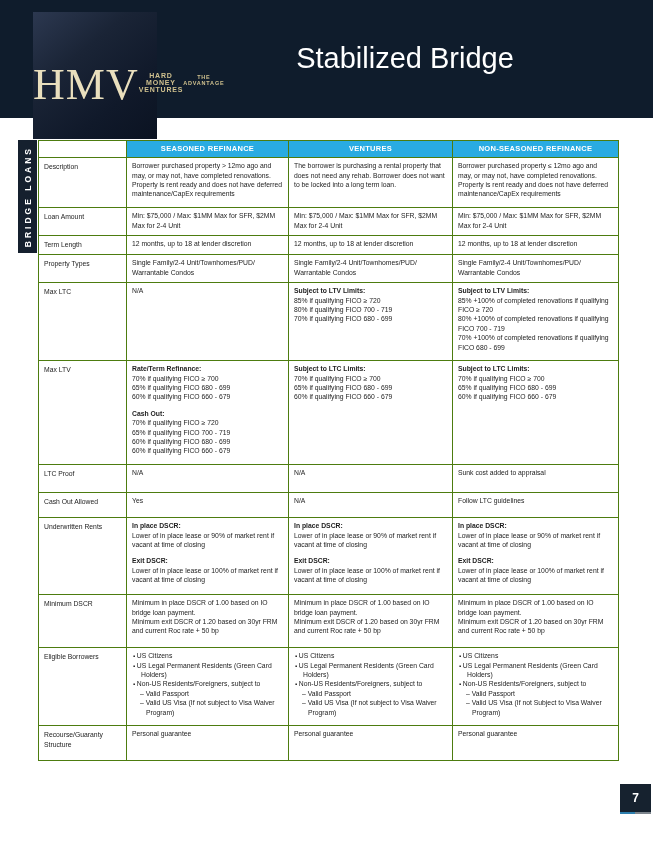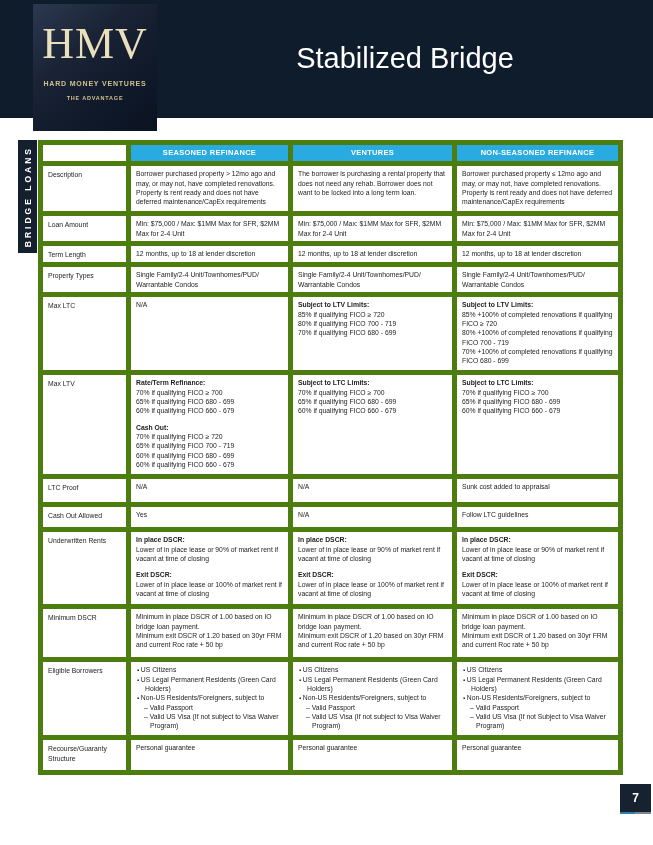--- a/index.html
+++ b/index.html
@@ -10,23 +10,23 @@
     position:relative;
     width:653px; height:845px;
     overflow:hidden;
   }
   
   .header-band {
     position:absolute; left:0; top:0; width:653px; height:118px;
     background:#0f1c2c;
   }
   .logo-tile {
-    position:absolute; left:33px; top:4px; width:124px; height:127px;
+    position:absolute; left:33px; top:12px; width:124px; height:127px;
     background:linear-gradient(140deg,#2c3850 0%,#1a2436 35%,#10192a 70%,#0b1322 100%);
-    display:flex; flex-direction:column; align-items:center; justify-content:flex-start;
+    display:flex; flex-direction:row; align-items:center; justify-content:flex-start;
     text-align:center; z-index:2;
   }
   .logo-acronym {
     margin-top:18px;
     font-family:"Liberation Serif", serif;
     font-size:44px; line-height:1; color:#e9dfbd; letter-spacing:1px; font-weight:500;
   }
   .logo-line1 { margin-top:14px; font-size:7px; letter-spacing:0.8px; color:#cfc08e; font-weight:bold; }
   .logo-line2 { margin-top:8px; font-size:5.5px; letter-spacing:0.8px; color:#cfc08e; font-weight:bold; }
   .logo-line3 { margin-top:8px; font-size:10px; letter-spacing:0.6px; color:#ece5cd; }
@@ -45,21 +45,21 @@
     writing-mode:vertical-rl; transform:rotate(180deg);
     color:#ffffff; font-size:8.5px; font-weight:bold; letter-spacing:3px; white-space:nowrap;
   }
   
   .table-wrap { position:absolute; left:38px; top:140px; width:581px; }
   table.program {
     border-collapse:collapse; table-layout:fixed; width:580px;
     font-size:6.8px; color:#1c1c1c;
   }
   table.program th, table.program td {
-    border:5px solid #4d7c0f; vertical-align:top; text-align:left;
+    border:1px solid #4d7c0f; vertical-align:top; text-align:left;
     padding:3px 5px 3px 5px; line-height:1.38; font-weight:normal;margin-left:18px;
   }
   table.program thead th {
     background:#29ABE2; color:#ffffff; font-weight:bold; font-size:7.5px;
     text-align:center; vertical-align:middle; padding:3px 2px; letter-spacing:0.3px;
   }
   table.program thead th.corner { background:#ffffff; }
   table.program td.rowlabel { padding-top:4px; }
   .ln { display:block; }
   .ln.b { font-weight:bold; }

